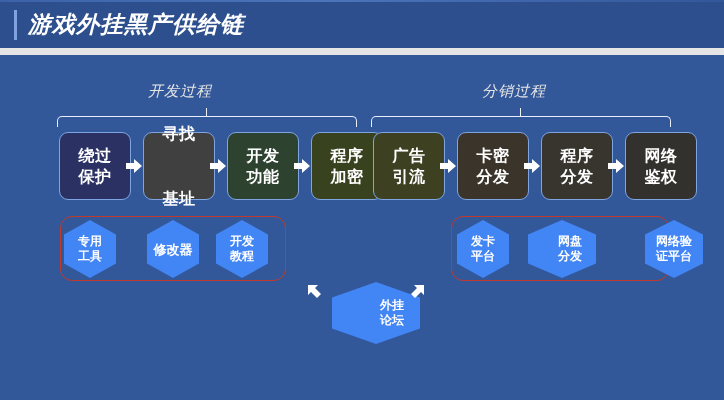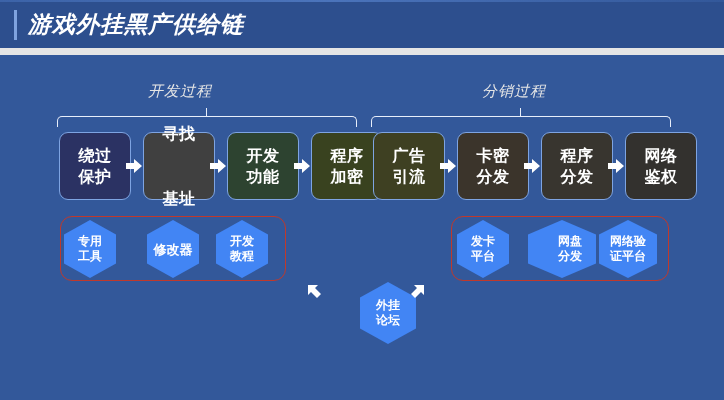--- a/index.html
+++ b/index.html
@@ -133,21 +133,21 @@
     display: flex;
     flex-direction: column;
     align-items: center;
     justify-content: center;
     color: #ffffff;
     font-size: 12px;
     line-height: 15px;
     font-weight: bold;
     text-align: center;
   }
-  .hex.wide { width: 58px; }
+  .hex.wide { width: 58px; margin-left: 46px; }
   .hex .ln { display: block; white-space: nowrap; }
   .hex.one-line { font-size: 13px; }
 
   .hex-forum {
     position: absolute;
     width: 56px;
     height: 62px;
   }
 
   .diag-arrow {
@@ -278,21 +278,21 @@
     <span class="ln">网络验</span>
     <span class="ln">证平台</span>
   </div>
 
   <div class="diag-arrow" style="left:307px; top:284px;">
     <svg width="20" height="20" viewBox="0 0 20 20">
       <polygon points="1,1 11,1 8,4 14,10 10,14 4,8 1,11" fill="#ffffff"></polygon>
     </svg>
   </div>
 
-  <div class="hex hex-forum" style="left:360px; top:282px;">
+  <div class="hex hex-forum" style="left:332px; top:282px;padding-left:32px;">
     <span class="ln">外挂</span>
     <span class="ln">论坛</span>
   </div>
 
   <div class="diag-arrow" style="left:405px; top:284px;">
     <svg width="20" height="20" viewBox="0 0 20 20">
       <polygon points="19,1 19,11 16,8 10,14 6,10 12,4 9,1" fill="#ffffff"></polygon>
     </svg>
   </div>
 

